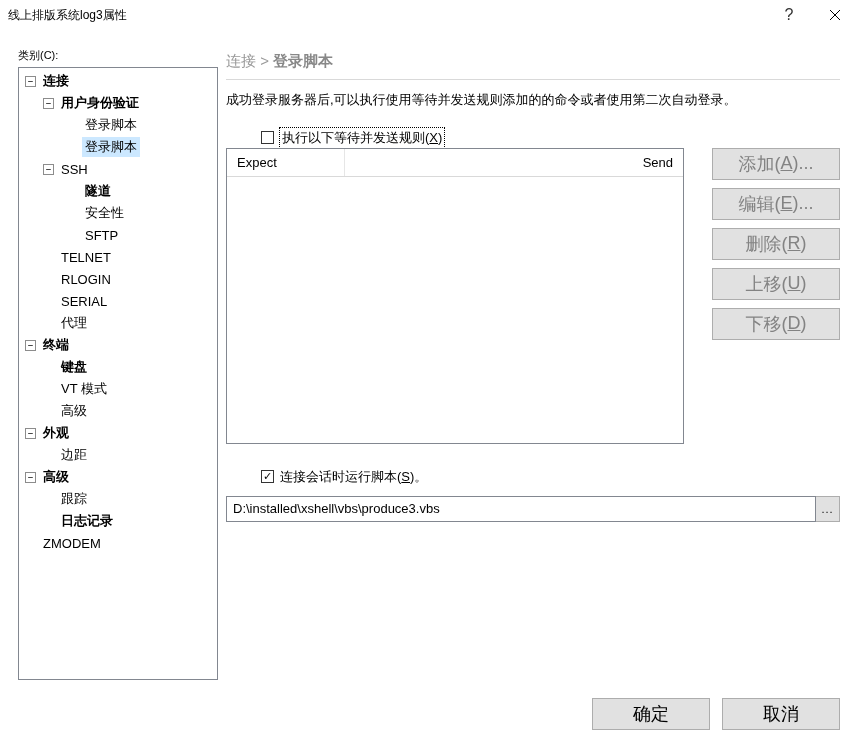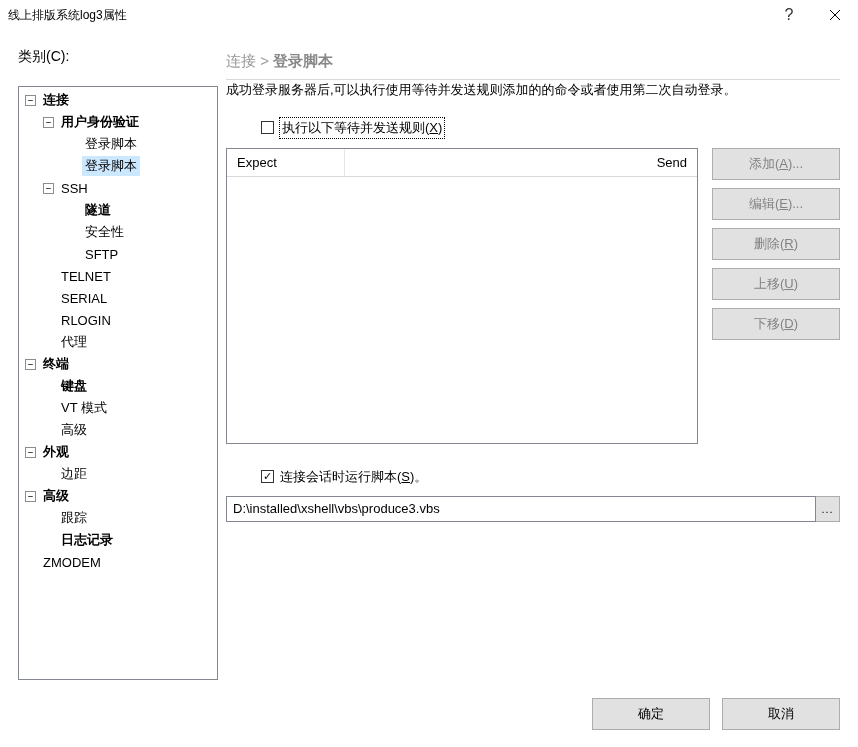--- a/index.html
+++ b/index.html
@@ -8,56 +8,56 @@
     .titlebar { height: 30px; display: flex; align-items: center; padding: 0 0 0 8px; background: #fff; }
     .titlebar-title { flex: 1; font-size: 12px; }
     .titlebar-btns { display: flex; height: 100%; }
     .titlebar-btn { width: 46px; display: flex; align-items: center; justify-content: center; font-size: 14px; color: #333; }
     .titlebar-help { font-size: 16px; }
     .titlebar-close svg { width: 12px; height: 12px; }
 
     .body-area { position: absolute; left: 0; right: 0; top: 30px; bottom: 0; padding: 18px 18px 14px 18px; display: flex; flex-direction: column; }
     .main-row { flex: 1; display: flex; gap: 8px; min-height: 0; }
 
-    .category-label { margin-bottom: 20px; font-size: 14px; }
+    .category-label { margin-bottom: 4px; font-size: 11px; }
     .tree-panel { width: 200px; border: 1px solid #828790; background: #fff; padding: 2px 0 2px 2px; overflow: auto; font-size: 13px; }
     .tree ul { list-style: none; padding-left: 0; }
     .tree li { position: relative; }
     .tree-row { display: flex; align-items: center; height: 22px; white-space: nowrap; }
     .toggle { width: 11px; height: 11px; border: 1px solid #8c8c8c; display: inline-flex; align-items: center; justify-content: center; font-size: 9px; line-height: 1; color: #000; background: #fff; margin-right: 4px; flex-shrink: 0; font-family: monospace; }
     .toggle-empty { width: 11px; height: 11px; margin-right: 4px; flex-shrink: 0; }
     .node-label { padding: 1px 3px; }
     .node-label.selected { background: #cce8ff; }
     .bold { font-weight: bold; }
     .depth-0 { padding-left: 4px; }
     .depth-1 { padding-left: 22px; }
     .depth-2 { padding-left: 46px; }
     
     .tree li::before { content: ""; position: absolute; left: 0; top: 0; bottom: 0; }
 
     .right-panel { flex: 1; display: flex; flex-direction: column; min-width: 0; }
-    .breadcrumb { color: #999; font-size: 15px; padding: 4px 0 8px 0; border-bottom: 1px solid #d9d9d9; }
+    .breadcrumb { color: #999; font-size: 15px; padding: 4px 0 8px 0; border-bottom: 1px solid #d9d9d9; margin-bottom: 10px; }
     .bc-current { font-weight: bold; color: #888; }
     .desc { font-size: 13px; line-height: 1.5; margin-bottom: 18px; }
 
     .checkbox-row { display: flex; align-items: center; font-size: 13px; padding-left: 35px; }
     .checkbox-box { width: 13px; height: 13px; border: 1px solid #333; margin-right: 6px; display: inline-flex; align-items: center; justify-content: center; background: #fff; }
     .checkbox-mark { font-size: 11px; line-height: 1; }
     .dotted-focus { outline: 1px dotted #000; outline-offset: 0; padding: 1px 2px; }
 
-    .rules-area { display: flex; gap: 14px; margin-top: 10px; }
+    .rules-area { display: flex; gap: 28px; }
     .rules-table { flex: 1; border: 1px solid #828790; height: 296px; background: #fff; display: flex; flex-direction: column; }
     .table-header { display: flex; border-bottom: 1px solid #d9d9d9; background: #fff; }
     .th { padding: 6px 10px; font-size: 13px; }
     .th-expect { width: 118px; border-right: 1px solid #e6e6e6; }
     .th-send { flex: 1; text-align: right; }
     .table-body { flex: 1; }
 
     .rules-buttons { width: 128px; display: flex; flex-direction: column; gap: 8px; }
-    .btn { height: 32px; border: 1px solid #adadad; background: #e1e1e1; color: #838383; font-size: 13px; display: flex; align-items: center; justify-content: center; cursor: default; }
+    .btn { height: 32px; border: 1px solid #adadad; background: #e1e1e1; color: #838383; font-size: 18px; display: flex; align-items: center; justify-content: center; cursor: default; }
     .btn.enabled { color: #000; background: #e1e1e1; border-color: #adadad; cursor: pointer; text-align: center; }
 
     .script-section { margin-top: 24px; }
     .path-row { margin-top: 10px; display: flex; }
     .path-input { flex: 1; height: 26px; border: 1px solid #828790; padding: 4px 6px; font-size: 13px; display: flex; align-items: center; background: #fff; }
     .path-text { flex: 1; white-space: nowrap; overflow: hidden; }
     .browse-btn { width: 24px; border: 1px solid #adadad; border-left: none; background: #e1e1e1; display: flex; align-items: center; justify-content: center; font-size: 11px; letter-spacing: 1px; }
 
     .footer { display: flex; justify-content: flex-end; gap: 12px; padding-top: 18px; }
     .footer .btn { width: 118px; height: 32px; }
@@ -145,27 +145,27 @@
                 </li>
                 <li>
                     <div class="tree-row depth-1">
                       <span class="toggle-empty"></span>
                       <span class="node-label">TELNET</span>
                     </div>
                   </li>
                 <li>
                     <div class="tree-row depth-1">
                       <span class="toggle-empty"></span>
+                      <span class="node-label">RLOGIN</span>
+                    </div>
+                  </li>
+                <li>
+                    <div class="tree-row depth-1">
+                      <span class="toggle-empty"></span>
                       <span class="node-label">SERIAL</span>
-                    </div>
-                  </li>
-                <li>
-                    <div class="tree-row depth-1">
-                      <span class="toggle-empty"></span>
-                      <span class="node-label">RLOGIN</span>
                     </div>
                   </li>
                 <li>
                     <div class="tree-row depth-1">
                       <span class="toggle-empty"></span>
                       <span class="node-label">代理</span>
                     </div>
                   </li>
               </ul>
             </li>

